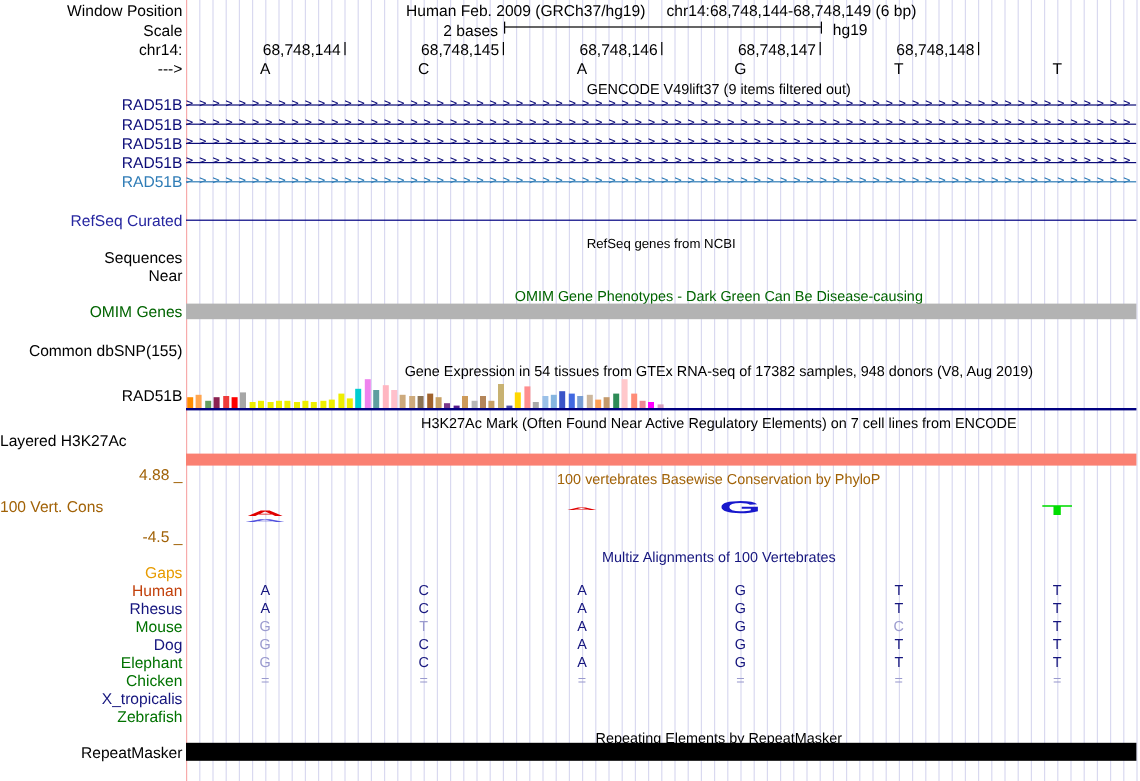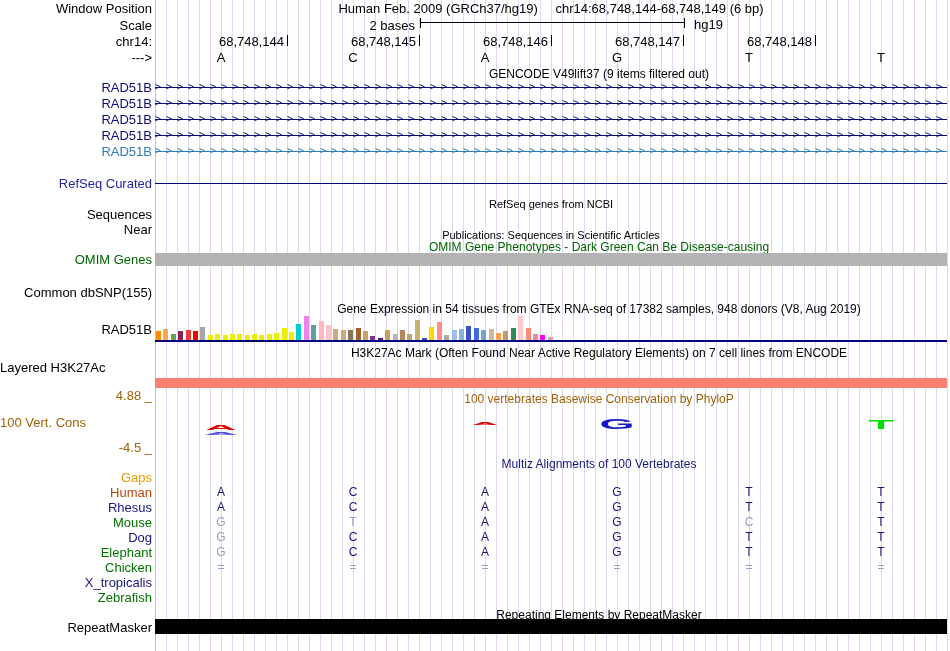--- a/index.html
+++ b/index.html
@@ -166,21 +166,20 @@
       <div class="generow" style="top:146px;">
         <div class="geneline" style="background:#2f7cb6;"></div>
         <div class="genearrows" style="color:#2f7cb6;">&gt;&gt;&gt;&gt;&gt;&gt;&gt;&gt;&gt;&gt;&gt;&gt;&gt;&gt;&gt;&gt;&gt;&gt;&gt;&gt;&gt;&gt;&gt;&gt;&gt;&gt;&gt;&gt;&gt;&gt;&gt;&gt;&gt;&gt;&gt;&gt;&gt;&gt;&gt;&gt;&gt;&gt;&gt;&gt;&gt;&gt;&gt;&gt;&gt;&gt;&gt;&gt;&gt;&gt;&gt;&gt;&gt;&gt;&gt;&gt;&gt;&gt;&gt;&gt;&gt;&gt;&gt;&gt;&gt;&gt;&gt;&gt;</div>
       </div>
     </div>
 
   <div class="ctitle fs11" style="top:162px;">RefSeq genes from NCBI</div>
   <div class="lbl" style="top:176px;color:#2626a0;">RefSeq Curated</div>
   <div class="abs" style="left:155px;top:183px;width:792px;height:1px;background:#000080;"></div>
 
-  <div class="ctitle fs11" style="top:193px;">Publications: Sequences in Scientific Articles</div>
   <div class="lbl" style="top:207px;">Sequences</div>
   <div class="lbl" style="top:222px;">Near</div>
 
   <div class="ctitle fs12 green" style="top:240px;">OMIM Gene Phenotypes - Dark Green Can Be Disease-causing</div>
   <div class="lbl green" style="top:252px;">OMIM Genes</div>
   <div class="abs" style="left:155px;top:253px;width:792px;height:13px;background:#b3b3b3;"></div>
 
   <div class="lbl" style="top:285px;">Common dbSNP(155)</div>
 
   <div class="ctitle fs12" style="top:302px;">Gene Expression in 54 tissues from GTEx RNA-seq of 17382 samples, 948 donors (V8, Aug 2019)</div>

